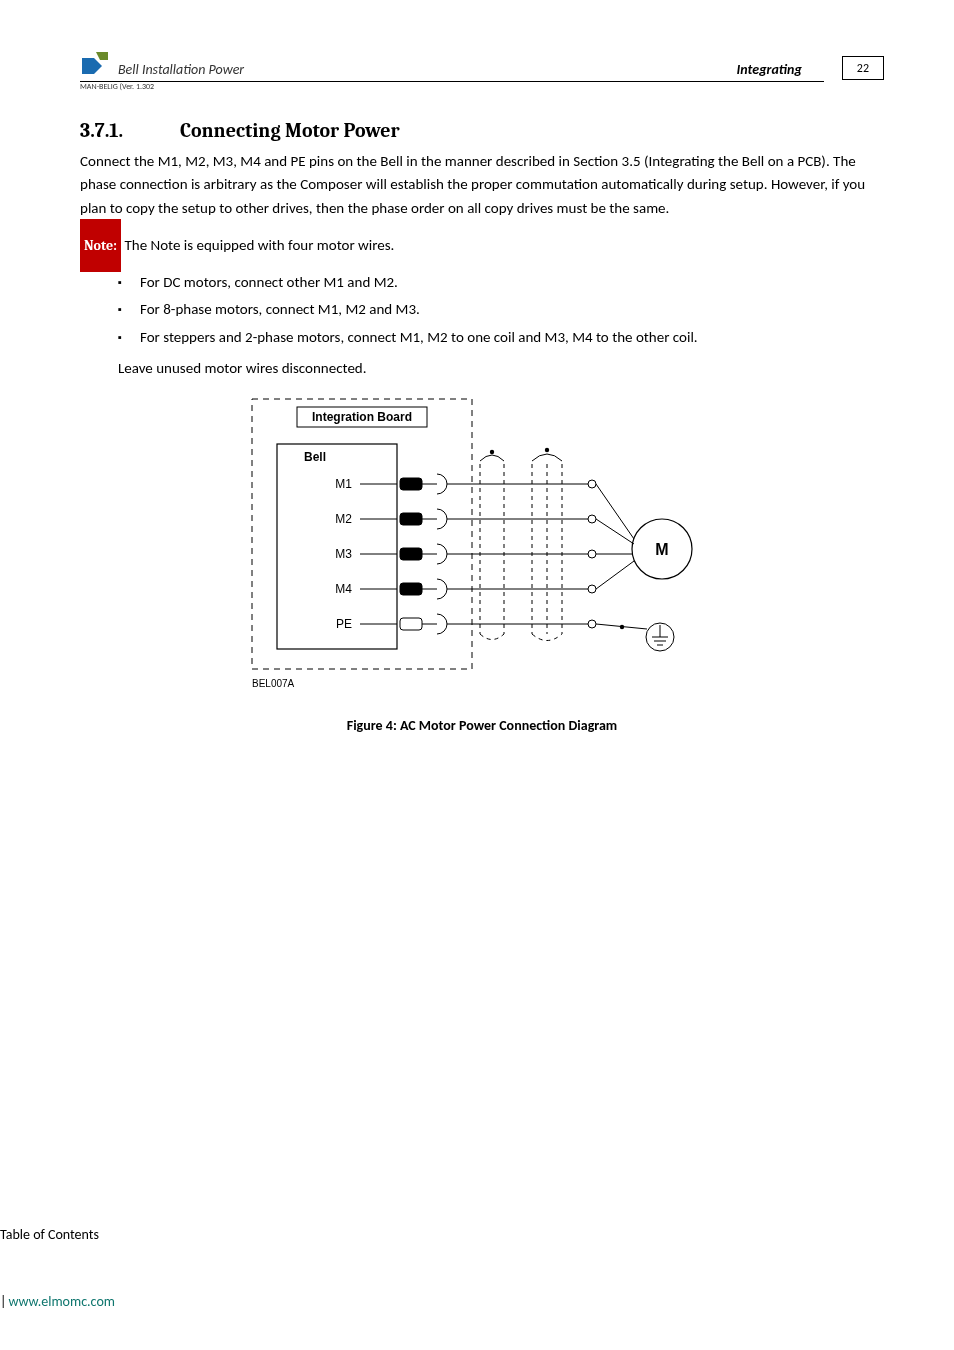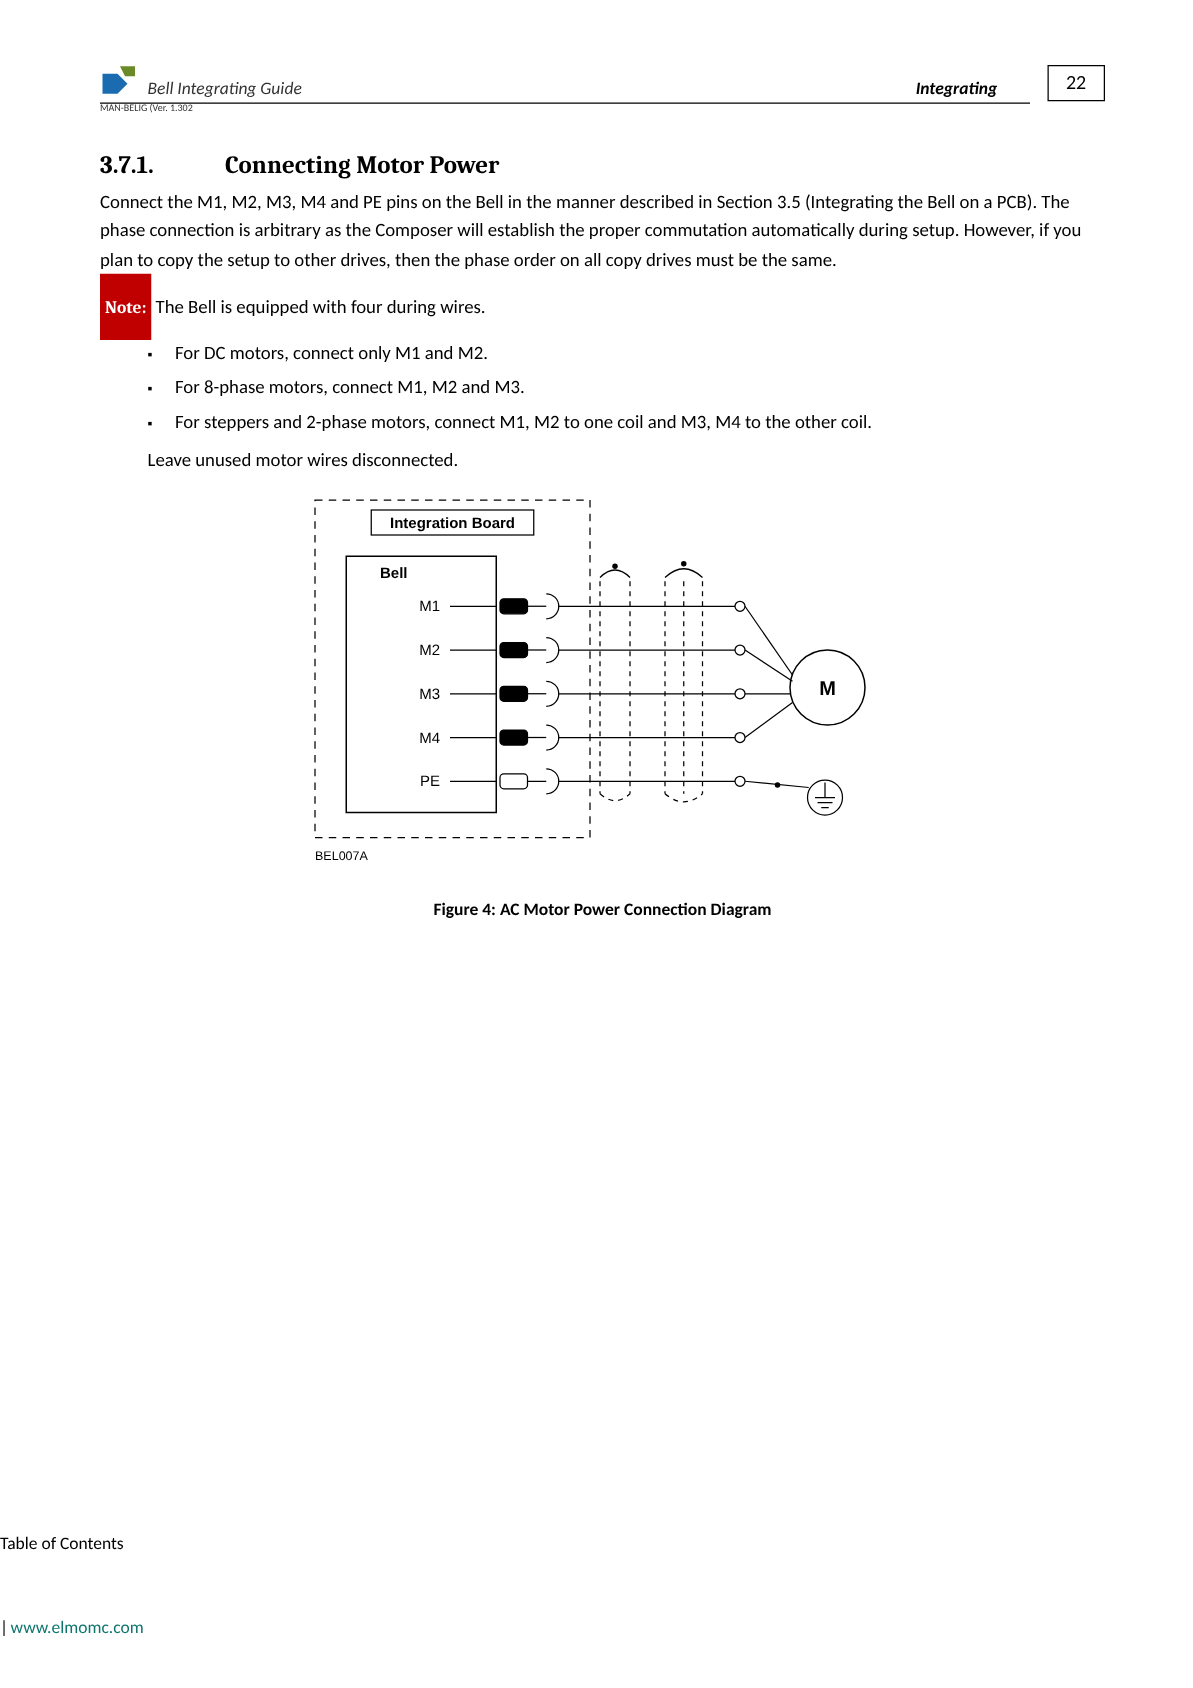--- a/index.html
+++ b/index.html
@@ -41,21 +41,21 @@
     gap: 40px;
   }
   .section-label {
     font-style: italic;
     font-weight: bold;
     font-size: 14px;
   }
   .page-num-box {
     border: 1px solid #000;
     padding: 4px 14px;
-    font-size: 16px;
+    font-size: 12px;
     position: relative;
     top: 2px;
   }
   .header-rule {
     border: none;
     border-top: 1px solid #000;
     margin-right: 60px;
   }
   .doc-id {
     font-size: 8px;
@@ -137,43 +137,43 @@
 
 <div class="page">
   <div class="header">
     <div class="header-left">
       <div class="logo">
         <svg width="30" height="28" viewBox="0 0 30 28">
           <path d="M 2 22 L 2 8 L 14 8 L 22 16 L 14 24 L 2 24 Z" fill="#1a6bb0"></path>
           <path d="M 16 2 L 28 2 L 28 10 L 20 10 Z" fill="#6a8a2a"></path>
         </svg>
       </div>
-      <span class="guide-title">Bell Integrating Guide</span>
+      <span class="guide-title">Bell Installation Power</span>
     </div>
     <div class="header-right">
       <span class="section-label">Integrating</span>
       <span class="page-num-box">22</span>
     </div>
   </div>
   <hr class="header-rule">
   <div class="doc-id">MAN-BELIG (Ver. 1.302</div>
 
   <div class="content">
     <h2>
       <span class="sec-num">3.7.1.</span><span>Connecting Motor Power</span>
     </h2>
 
     <p class="body">Connect the M1, M2, M3, M4 and PE pins on the Bell in the manner described in Section 3.5 (Integrating the Bell on a PCB). The phase connection is arbitrary as the Composer will establish the proper commutation automatically during setup. However, if you plan to copy the setup to other drives, then the phase order on all copy drives must be the same.</p>
 
     <p class="body">
-      <span class="note-label">Note:</span><span class="note-text"> The Bell is equipped with four during wires.</span>
+      <span class="note-label">Note:</span><span class="note-text"> The Note is equipped with four motor wires.</span>
     </p>
 
     <ul class="bullets">
-      <li>For DC motors, connect only M1 and M2.</li>
+      <li>For DC motors, connect other M1 and M2.</li>
       <li>For 8-phase motors, connect M1, M2 and M3.</li>
       <li>For steppers and 2-phase motors, connect M1, M2 to one coil and M3, M4 to the other coil.</li>
     </ul>
 
     <p class="after-list">Leave unused motor wires disconnected.</p>
 
     <div class="figure-wrap">
       <div class="diagram">
         <svg width="480" height="300" viewBox="0 0 480 300">
 

